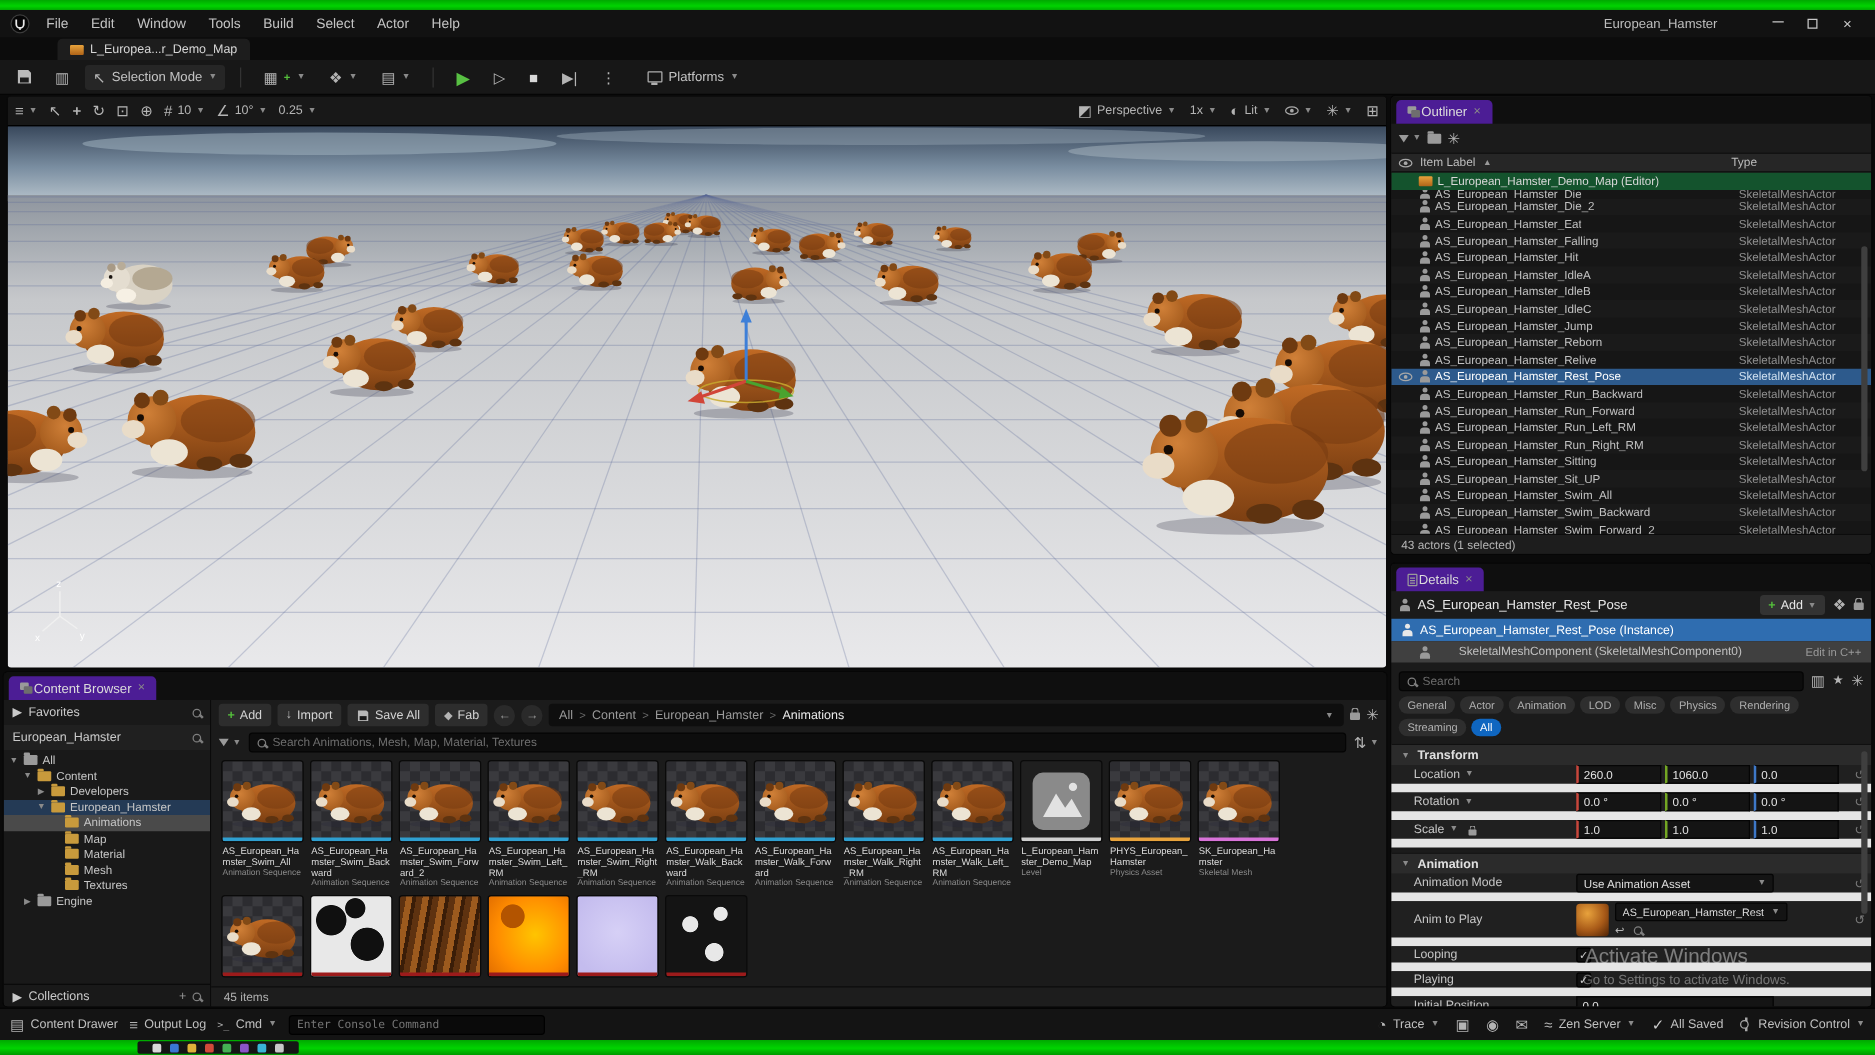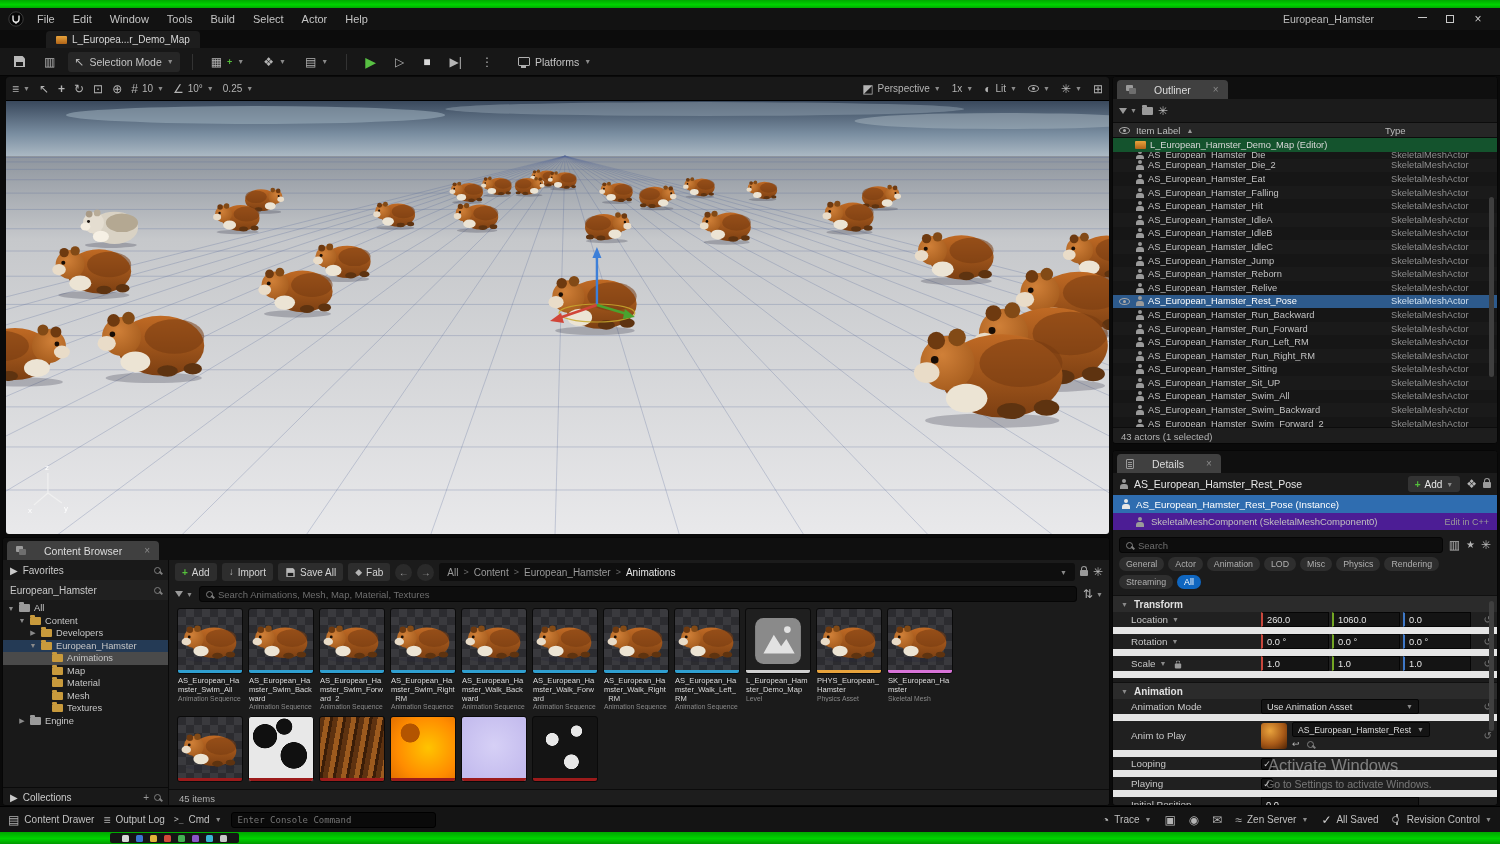--- a/index.html
+++ b/index.html
@@ -61,21 +61,21 @@
 #viewport{left:5px;top:76px;width:1105px;height:459px;background:#000;border-radius:4px;overflow:hidden;border:1px solid #0a0a0a}
 #vp-toolbar{height:24px;background:#181818;display:flex;align-items:center;padding:0 6px;gap:9px;border-bottom:1px solid #000}
 .vt-item{display:flex;align-items:center;gap:4px;color:#b4b4b4;font-size:10px}
 .vt-right{margin-left:auto;display:flex;align-items:center;gap:11px}
 #vp-scene{position:relative;height:435px}
 #vp-scene svg{display:block;width:100%;height:100%}
 #grid-lines line{stroke:rgba(88,104,152,.28);stroke-width:1}
 
 .panel{background:#1b1b1b;border:1px solid #060606;border-radius:4px;overflow:hidden}
 .tabstrip{height:22px;background:#0f0f0f;display:flex;align-items:flex-end;padding-left:4px}
-.ptab{height:19px;background:#404040;border-radius:4px 4px 0 0;display:flex;align-items:center;gap:18px;padding:0 9px;font-size:10.5px;color:#dcdcdc}
+.ptab{height:19px;background:#4c1d95;border-radius:4px 4px 0 0;display:flex;align-items:center;gap:1px;padding:0 9px;font-size:10.5px;color:#dcdcdc}
 .ptab .x{color:#8a8a8a;font-size:10px;margin-left:4px}
 #outliner{left:1112px;top:76px;width:386px;height:368px}
 #ol-toolbar{height:23px;display:flex;align-items:center;gap:5px;padding:0 6px;background:#1b1b1b}
 .searchbox{flex:1;display:flex;align-items:center;gap:5px;height:16px;background:#0d0d0d;border:1px solid #050505;border-radius:3px;padding:0 6px}
 .searchbox input{flex:1;background:transparent;border:none;outline:none;color:#c8c8c8;font-size:9.5px;font-family:"Liberation Sans",sans-serif}
 .searchbox input::placeholder{color:#6e6e6e}
 #ol-header{height:16px;background:#262626;border-top:1px solid #0c0c0c;border-bottom:1px solid #0c0c0c;display:flex;align-items:center;font-size:9.5px;color:#bdbdbd;padding:0 6px;gap:6px}
 #ol-header .type-h{margin-left:auto;width:106px}
 #outliner-rows{height:289px;overflow:hidden;background:#161616;position:relative}
 .orow{height:13.6px;display:flex;align-items:center;gap:4px;padding:0 0 0 4px;font-size:9.3px;color:#c2c2c2}
@@ -87,21 +87,21 @@
 .olabel{white-space:nowrap;overflow:hidden}
 .otype{margin-left:auto;width:106px;color:#8f8f8f;flex:0 0 auto}
 .orow.sel .otype{color:#cfe0f0}
 #ol-footer{height:17px;background:#1d1d1d;border-top:1px solid #0c0c0c;display:flex;align-items:center;padding:0 8px;font-size:9.5px;color:#b4b4b4}
 
 #details{left:1112px;top:450px;width:386px;height:356px}
 #det-actor-row{height:22px;display:flex;align-items:center;gap:6px;padding:0 6px;background:#1b1b1b}
 #det-actor-row .nm{font-size:10.5px;color:#e6e6e6;white-space:nowrap;overflow:hidden}
 .addbtn{margin-left:auto;display:flex;align-items:center;gap:4px;background:#333;border-radius:3px;height:16px;padding:0 7px;font-size:10px;color:#e8e8e8;flex:0 0 auto}
 #det-instance{height:18px;background:#2f6db0;display:flex;align-items:center;gap:6px;padding:0 8px;color:#fff;font-size:9.8px}
-#det-component{height:17px;display:flex;align-items:center;gap:7px;padding:0 8px 0 22px;font-size:9.5px;color:#c0c0c0;background:#4c1d95}
+#det-component{height:17px;display:flex;align-items:center;gap:23px;padding:0 8px 0 22px;font-size:9.5px;color:#c0c0c0;background:#404040}
 #det-component .cpp{margin-left:auto;color:#9a9a9a;font-size:9px}
 #det-search{height:20px;display:flex;align-items:center;gap:6px;padding:0 6px;margin-top:5px}
 .chiprow{display:flex;gap:4px;padding:2px 6px}
 .chip{height:14px;display:flex;align-items:center;padding:0 7px;border-radius:7px;background:#2e2e2e;color:#b0b0b0;font-size:8.8px}
 .chip.active{background:#0f66c0;color:#fff}
 .sect{height:17px;background:#2b2b2b;border-top:1px solid #101010;display:flex;align-items:center;gap:6px;padding:0 8px;font-size:10px;color:#e0e0e0;font-weight:bold;margin-top:4px}
 .prow{min-height:20px;display:flex;align-items:center;background:#202020;border-bottom:7px solid #e5e5e5;padding:0 8px 0 18px;position:relative}
 .plabel{width:130px;display:flex;align-items:center;gap:4px;font-size:9.8px;color:#c8c8c8;flex:0 0 auto}
 .pvals{flex:1;display:flex;gap:3px;margin-right:18px}
 .vfield{flex:1;height:15px;background:#141414;border:1px solid #050505;border-left-width:2px;display:flex;align-items:center;padding:0 4px;font-size:9.3px;color:#e4e4e4;overflow:hidden}
@@ -956,20 +956,30 @@
               <div class="aname">AS_European_Hamster_Swim_Forward_2</div>
               <div class="atype">Animation Sequence</div>
             </div>
             <div class="tile">
               <div class="thumb checker">
                 <svg viewBox="0 0 100 70" class="hamsvg">
                   <use href="#hamster" xlink:href="#hamster"></use>
                 </svg>
                 <div class="stripe" style="background:#2f9fd0"></div>
               </div>
+              <div class="aname">AS_European_Hamster_Swim_Left_RM</div>
+              <div class="atype">Animation Sequence</div>
+            </div>
+            <div class="tile">
+              <div class="thumb checker">
+                <svg viewBox="0 0 100 70" class="hamsvg">
+                  <use href="#hamster" xlink:href="#hamster"></use>
+                </svg>
+                <div class="stripe" style="background:#2f9fd0"></div>
+              </div>
               <div class="aname">AS_European_Hamster_Swim_Right_RM</div>
               <div class="atype">Animation Sequence</div>
             </div>
             <div class="tile">
               <div class="thumb checker">
                 <svg viewBox="0 0 100 70" class="hamsvg">
                   <use href="#hamster" xlink:href="#hamster"></use>
                 </svg>
                 <div class="stripe" style="background:#2f9fd0"></div>
               </div>

